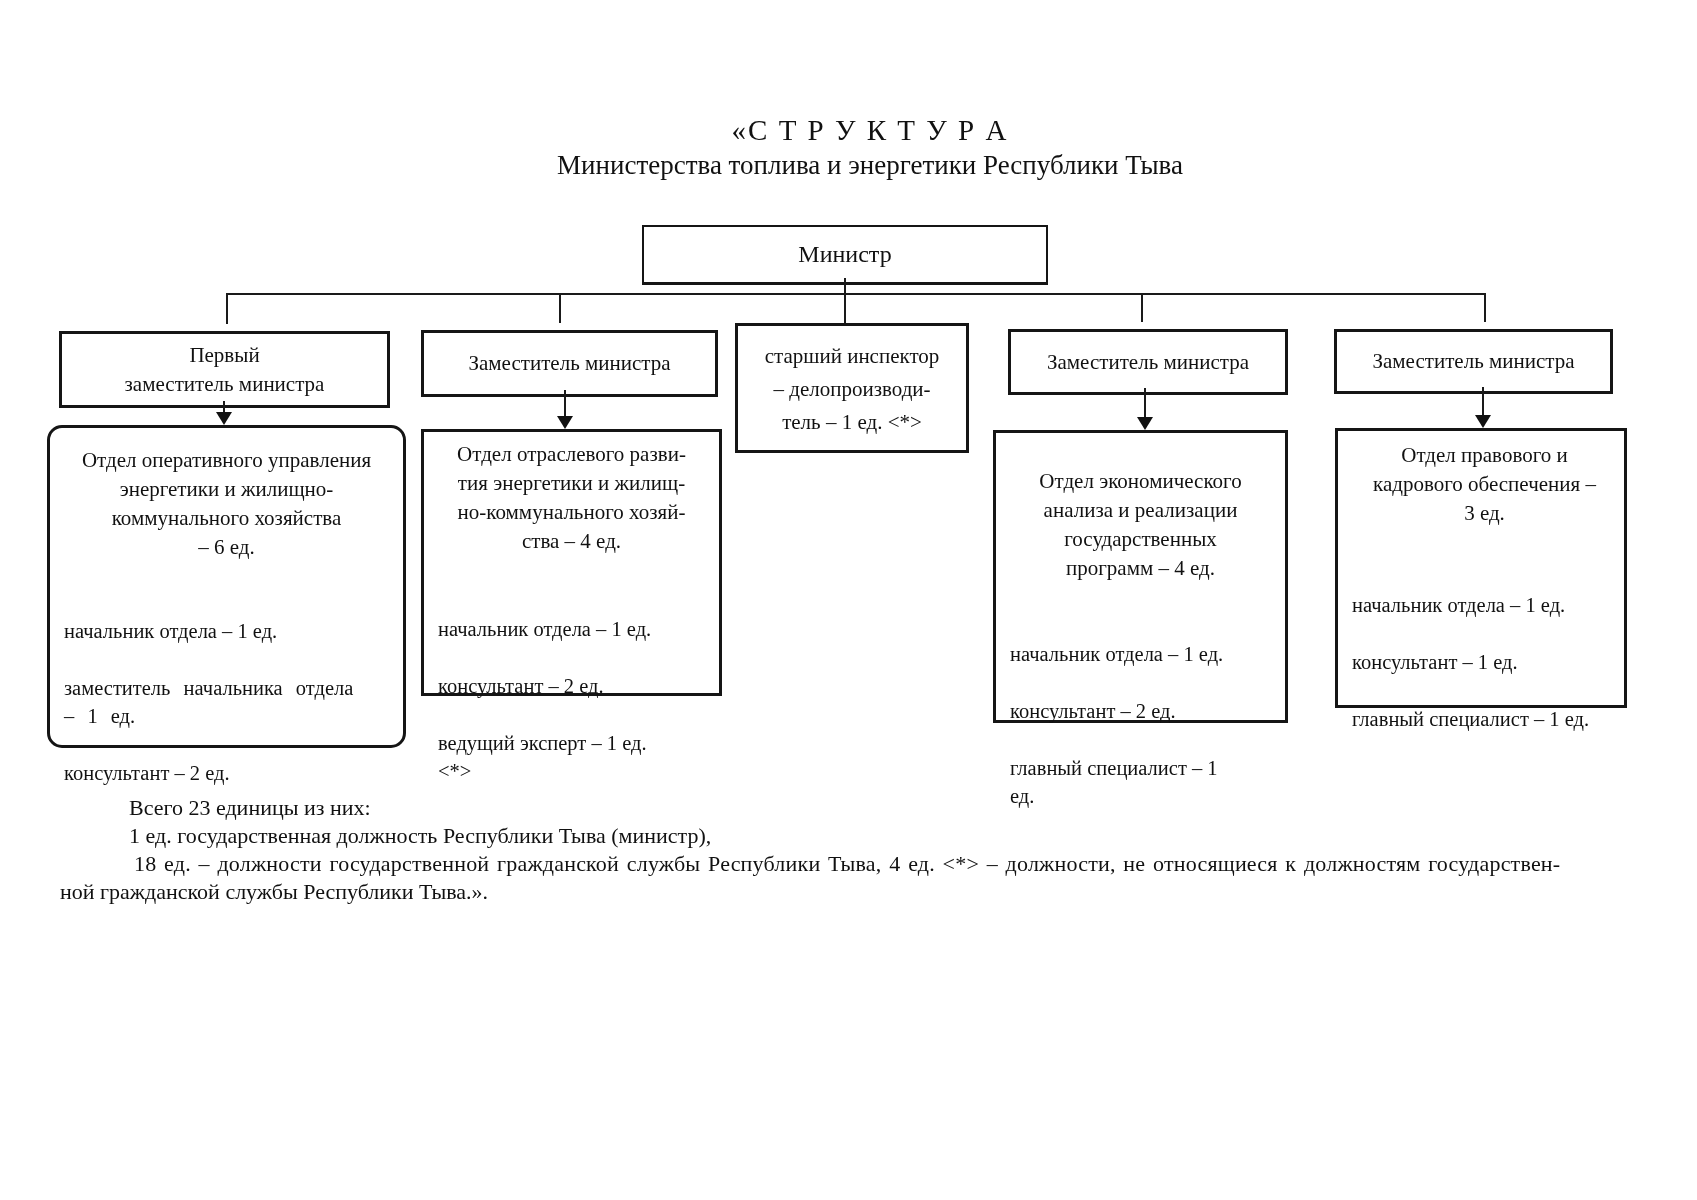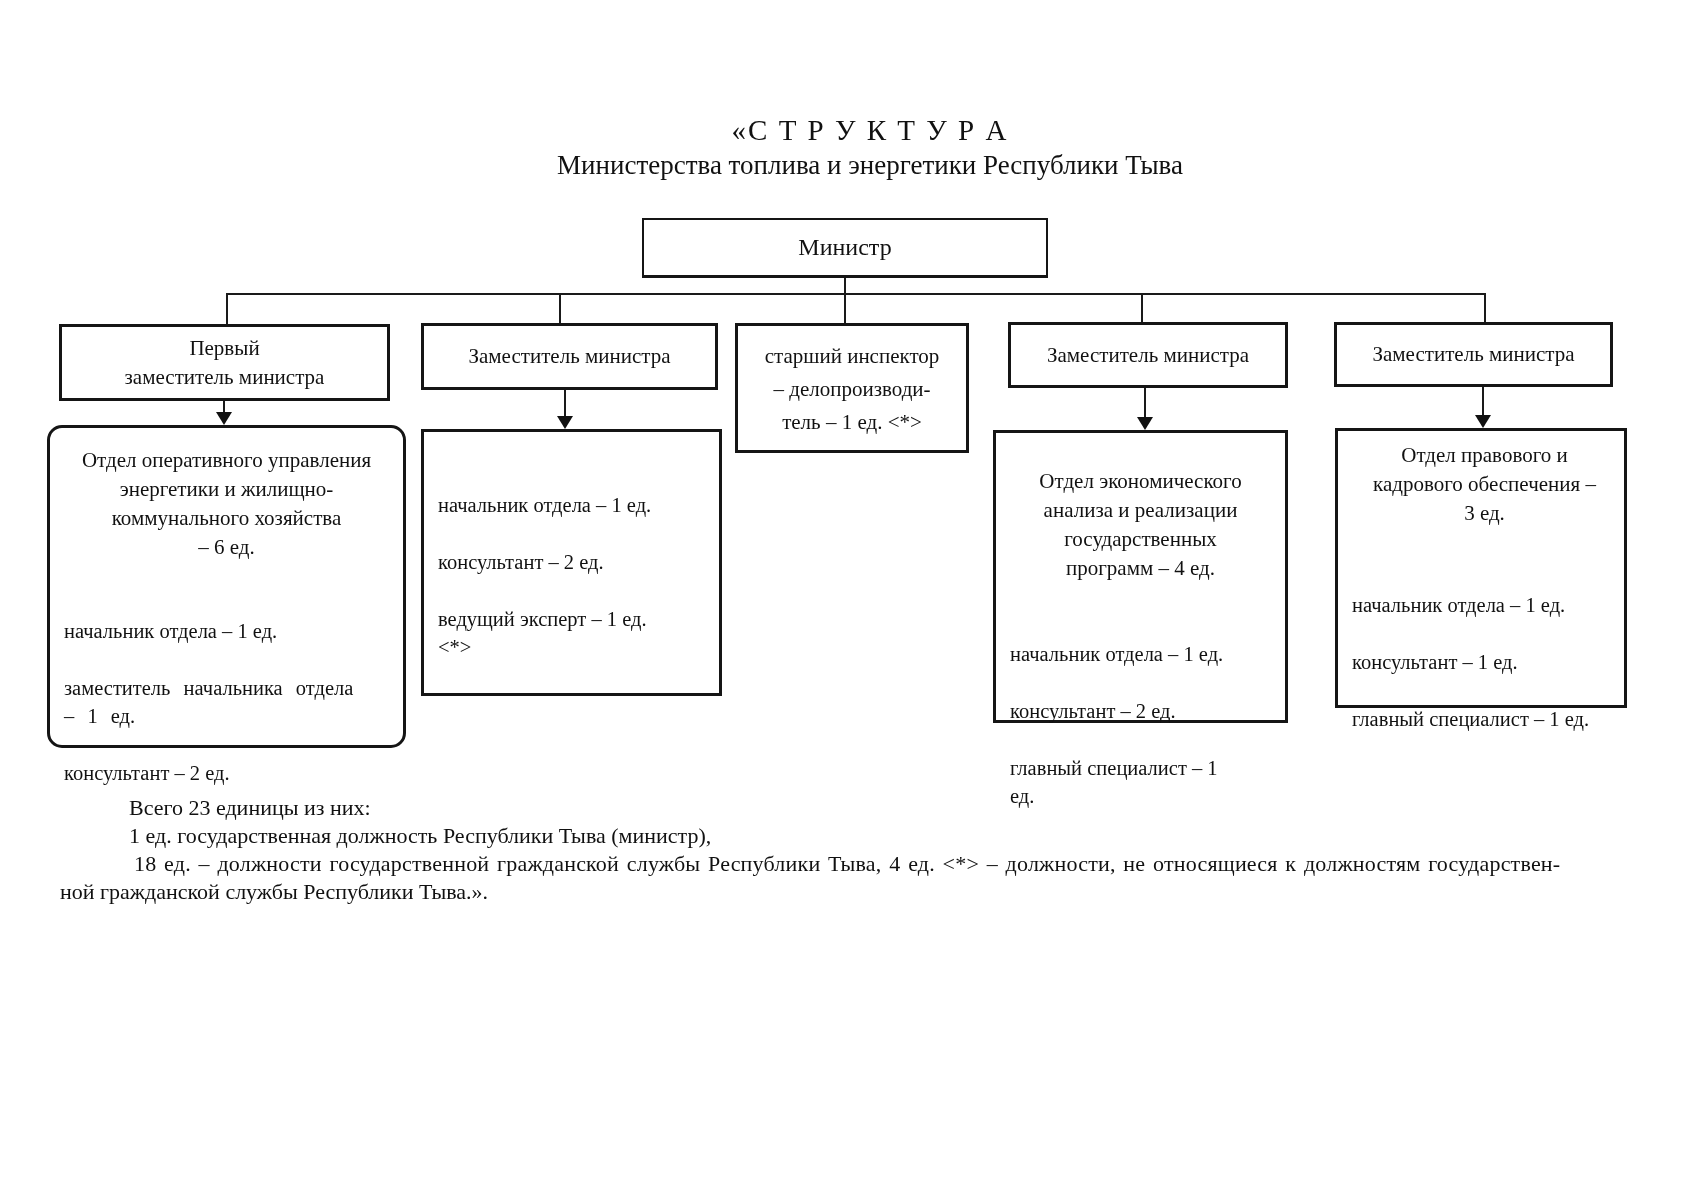--- a/index.html
+++ b/index.html
@@ -14,21 +14,21 @@
     font-size:29px;letter-spacing:2px;white-space:pre;
   }
   .title2{
     left:170px;top:150px;width:1400px;text-align:center;
     font-size:27px;
   }
   .box{
     position:absolute;border:3px solid #151515;background:#fff;
     box-sizing:border-box;text-align:center;
   }
-  .flexc{display:flex;align-items:center;justify-content:center;}
+  .flexc{display:flex;align-items:center;justify-content:center;margin-top:7px;}
   .pre{white-space:pre-line;}
   .minister{left:642px;top:218px;width:406px;height:60px;font-size:24px;border-width:2px 2px 3px 2px;}
   .l2{font-size:21px;line-height:29px;justify-content:center;}
   .b1{left:59px;top:324px;width:331px;height:77px;}
   .b2{left:421px;top:323px;width:297px;height:67px;}
   .bmid{left:735px;top:323px;width:234px;height:130px;font-size:21px;line-height:33px;padding-top:14px;}
   .b4{left:1008px;top:322px;width:280px;height:66px;}
   .b5{left:1334px;top:322px;width:279px;height:65px;}
   .dept{font-size:21px;}
   .d1{left:47px;top:425px;width:359px;height:323px;border-radius:15px;}
@@ -114,20 +114,24 @@
 – 6 ед.</div>
     <div class="staff">
       <div>начальник отдела – 1 ед.</div>
       <div class="ws-wide">заместитель начальника отдела
 – 1 ед.</div>
       <div>консультант – 2 ед.</div>
     </div>
   </div>
 
   <div class="box dept d2">
+    <div class="dept-title">Отдел отраслевого разви-
+тия энергетики и жилищ-
+но-коммунального хозяй-
+ства – 4 ед.</div>
     <div class="staff">
       <div>начальник отдела – 1 ед.</div>
       <div>консультант – 2 ед.</div>
       <div>ведущий эксперт – 1 ед.
 &lt;*&gt;</div>
     </div>
   </div>
 
   <div class="box dept d3">
     <div class="dept-title">Отдел экономического

